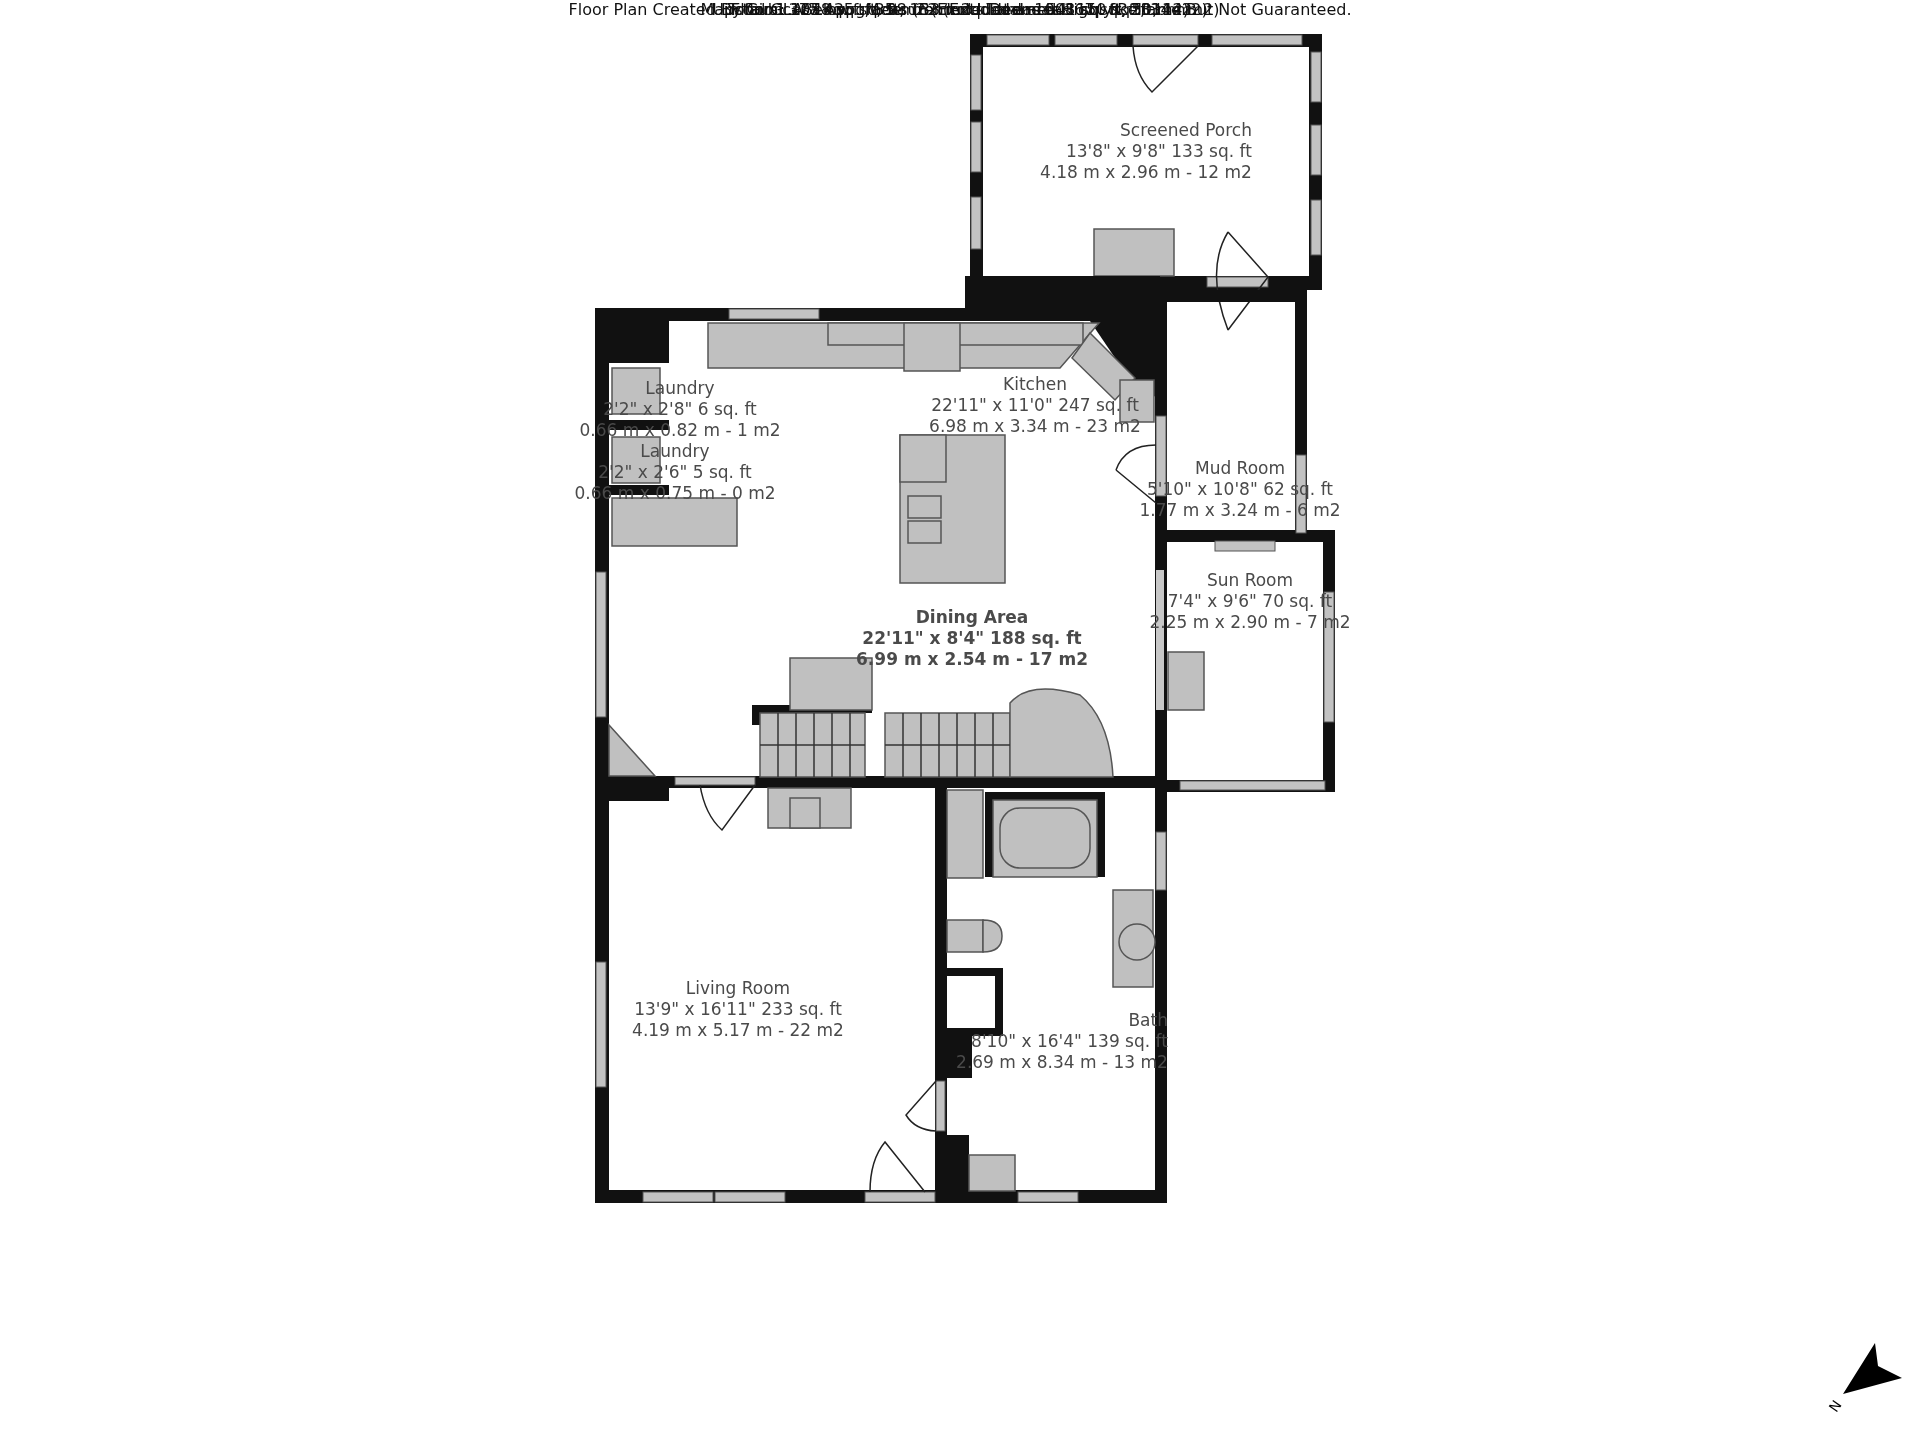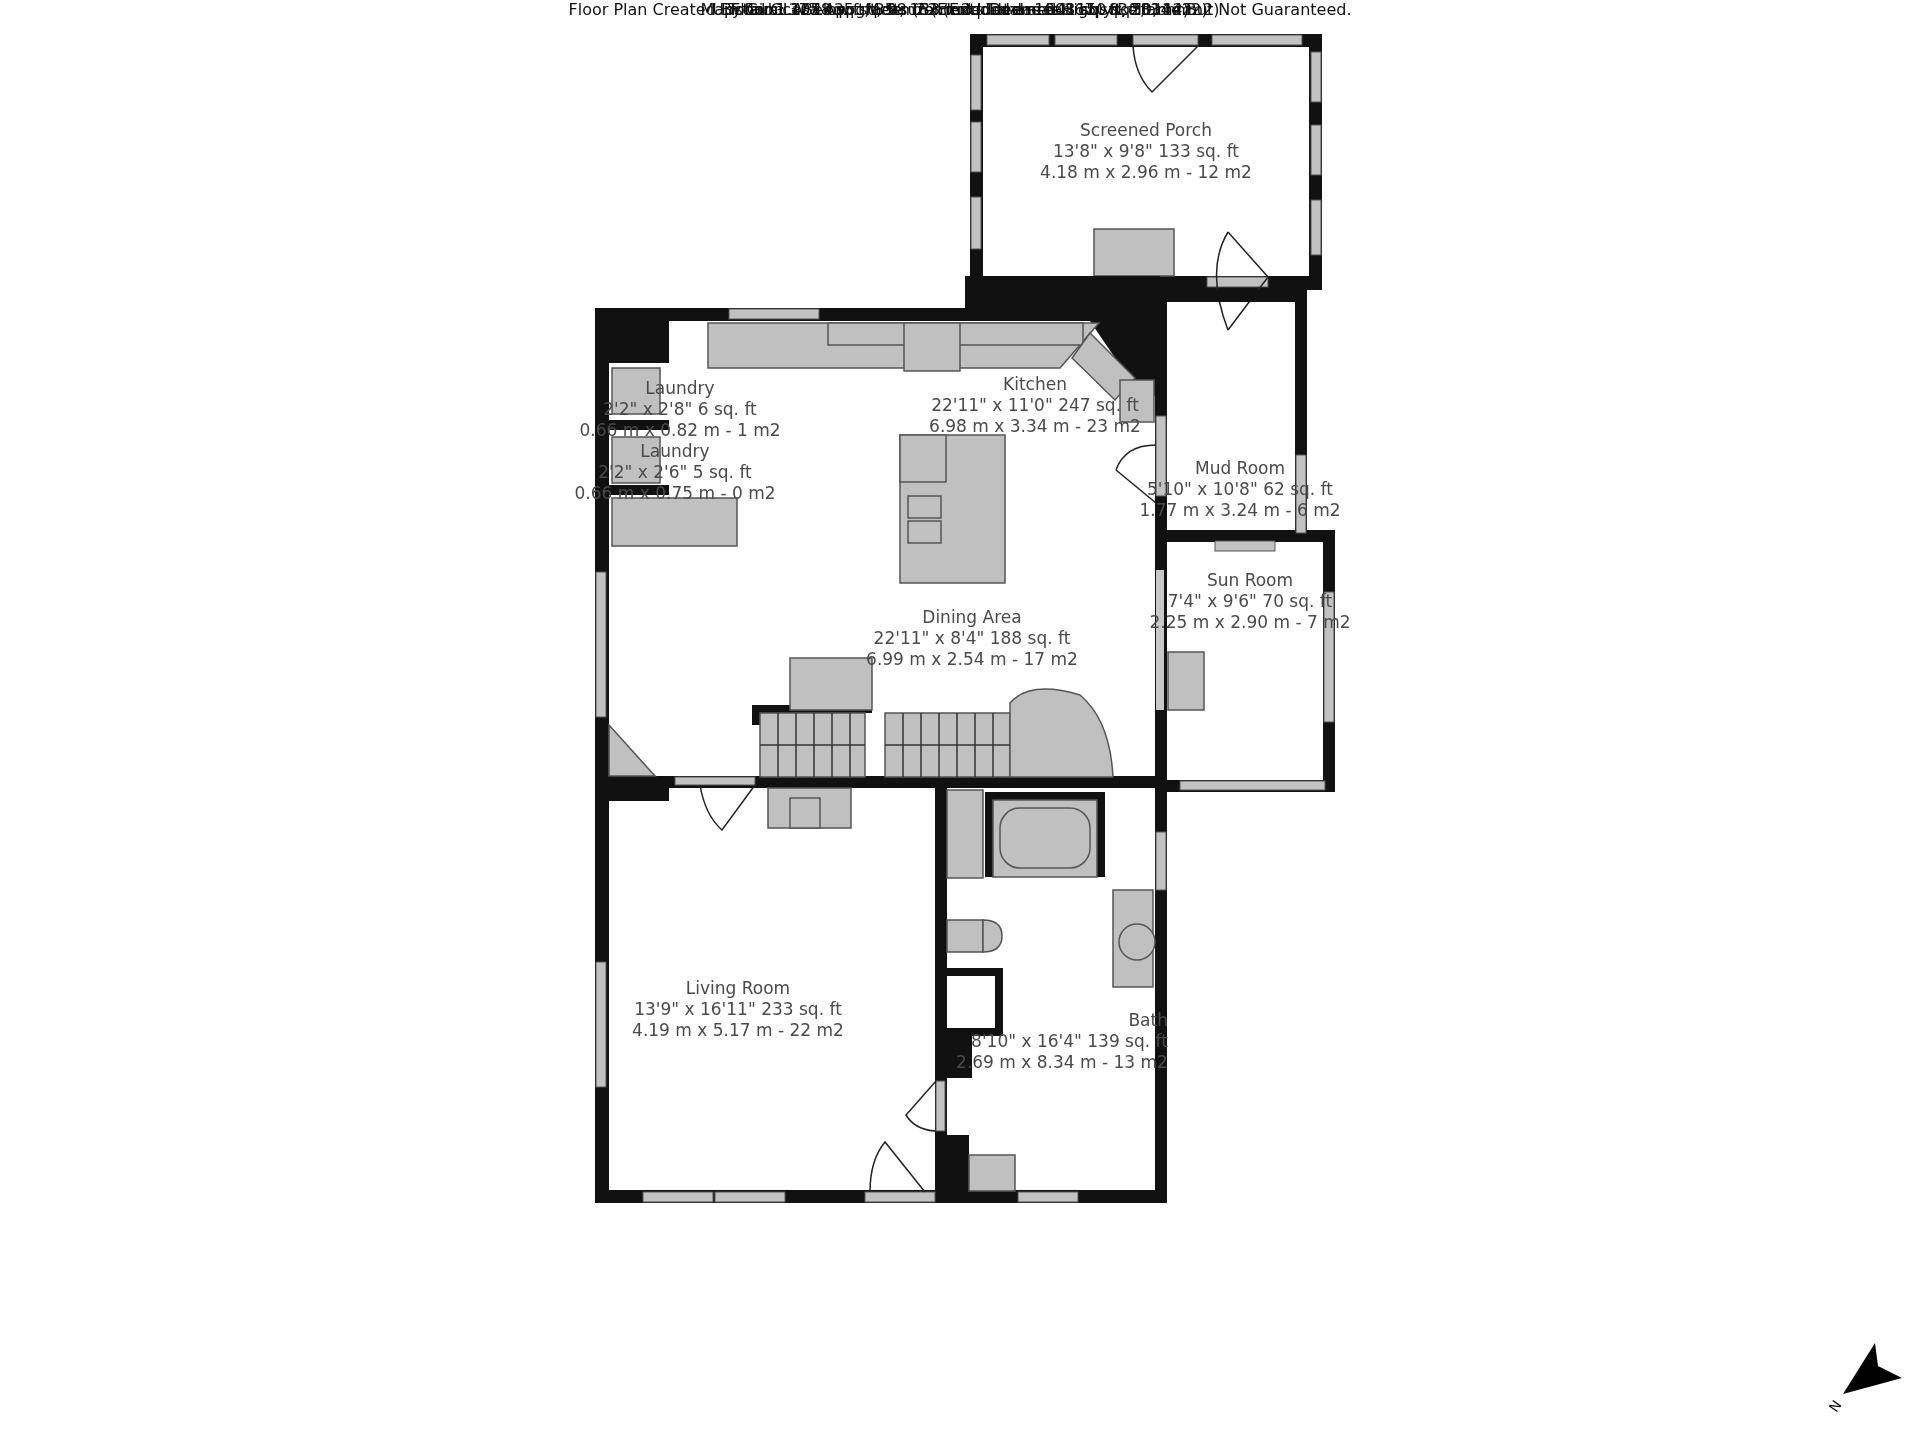--- a/index.html
+++ b/index.html
@@ -168,21 +168,21 @@
     <path class="fix" d="M983 920 Q1002 920 1002 936 Q1002 952 983 952 Z"></path>
     <rect class="fix" x="969" y="1155" width="46" height="36"></rect>
 
     <rect class="win" x="865" y="1192" width="70" height="10"></rect>
     <path class="door-arc" d="M870 1192 Q870 1160 885 1142 L925 1192"></path>
     <rect class="win" x="936" y="1081" width="9" height="50"></rect>
     <path class="door-arc" d="M936 1081 L906 1115 Q915 1130 936 1131"></path>
   </g>
 </svg>
 
-<div class="room-label" style="left:1146px;top:120px;">
+<div class="room-label" style="left:1146px;top:120px;text-align:right;">
   <div>Screened Porch</div>
   <div>13'8" x 9'8" 133 sq. ft</div>
   <div>4.18 m x 2.96 m - 12 m2</div>
 </div>
 <div class="room-label" style="left:1035px;top:374px;">
   <div>Kitchen</div>
   <div>22'11" x 11'0" 247 sq. ft</div>
   <div>6.98 m x 3.34 m - 23 m2</div>
 </div>
 <div class="room-label" style="left:680px;top:378px;">
@@ -198,21 +198,21 @@
 <div class="room-label" style="left:1240px;top:458px;">
   <div>Mud Room</div>
   <div>5'10" x 10'8" 62 sq. ft</div>
   <div>1.77 m x 3.24 m - 6 m2</div>
 </div>
 <div class="room-label" style="left:1250px;top:570px;">
   <div>Sun Room</div>
   <div>7'4" x 9'6" 70 sq. ft</div>
   <div>2.25 m x 2.90 m - 7 m2</div>
 </div>
-<div class="room-label" style="left:972px;top:607px;">
+<div class="room-label" style="left:972px;top:607px;font-weight:bold;">
   <div>Dining Area</div>
   <div>22'11" x 8'4" 188 sq. ft</div>
   <div>6.99 m x 2.54 m - 17 m2</div>
 </div>
 <div class="room-label" style="left:738px;top:978px;">
   <div>Living Room</div>
   <div>13'9" x 16'11" 233 sq. ft</div>
   <div>4.19 m x 5.17 m - 22 m2</div>
 </div>
 <div class="room-label" style="left:1062px;top:1010px;text-align:right;">

